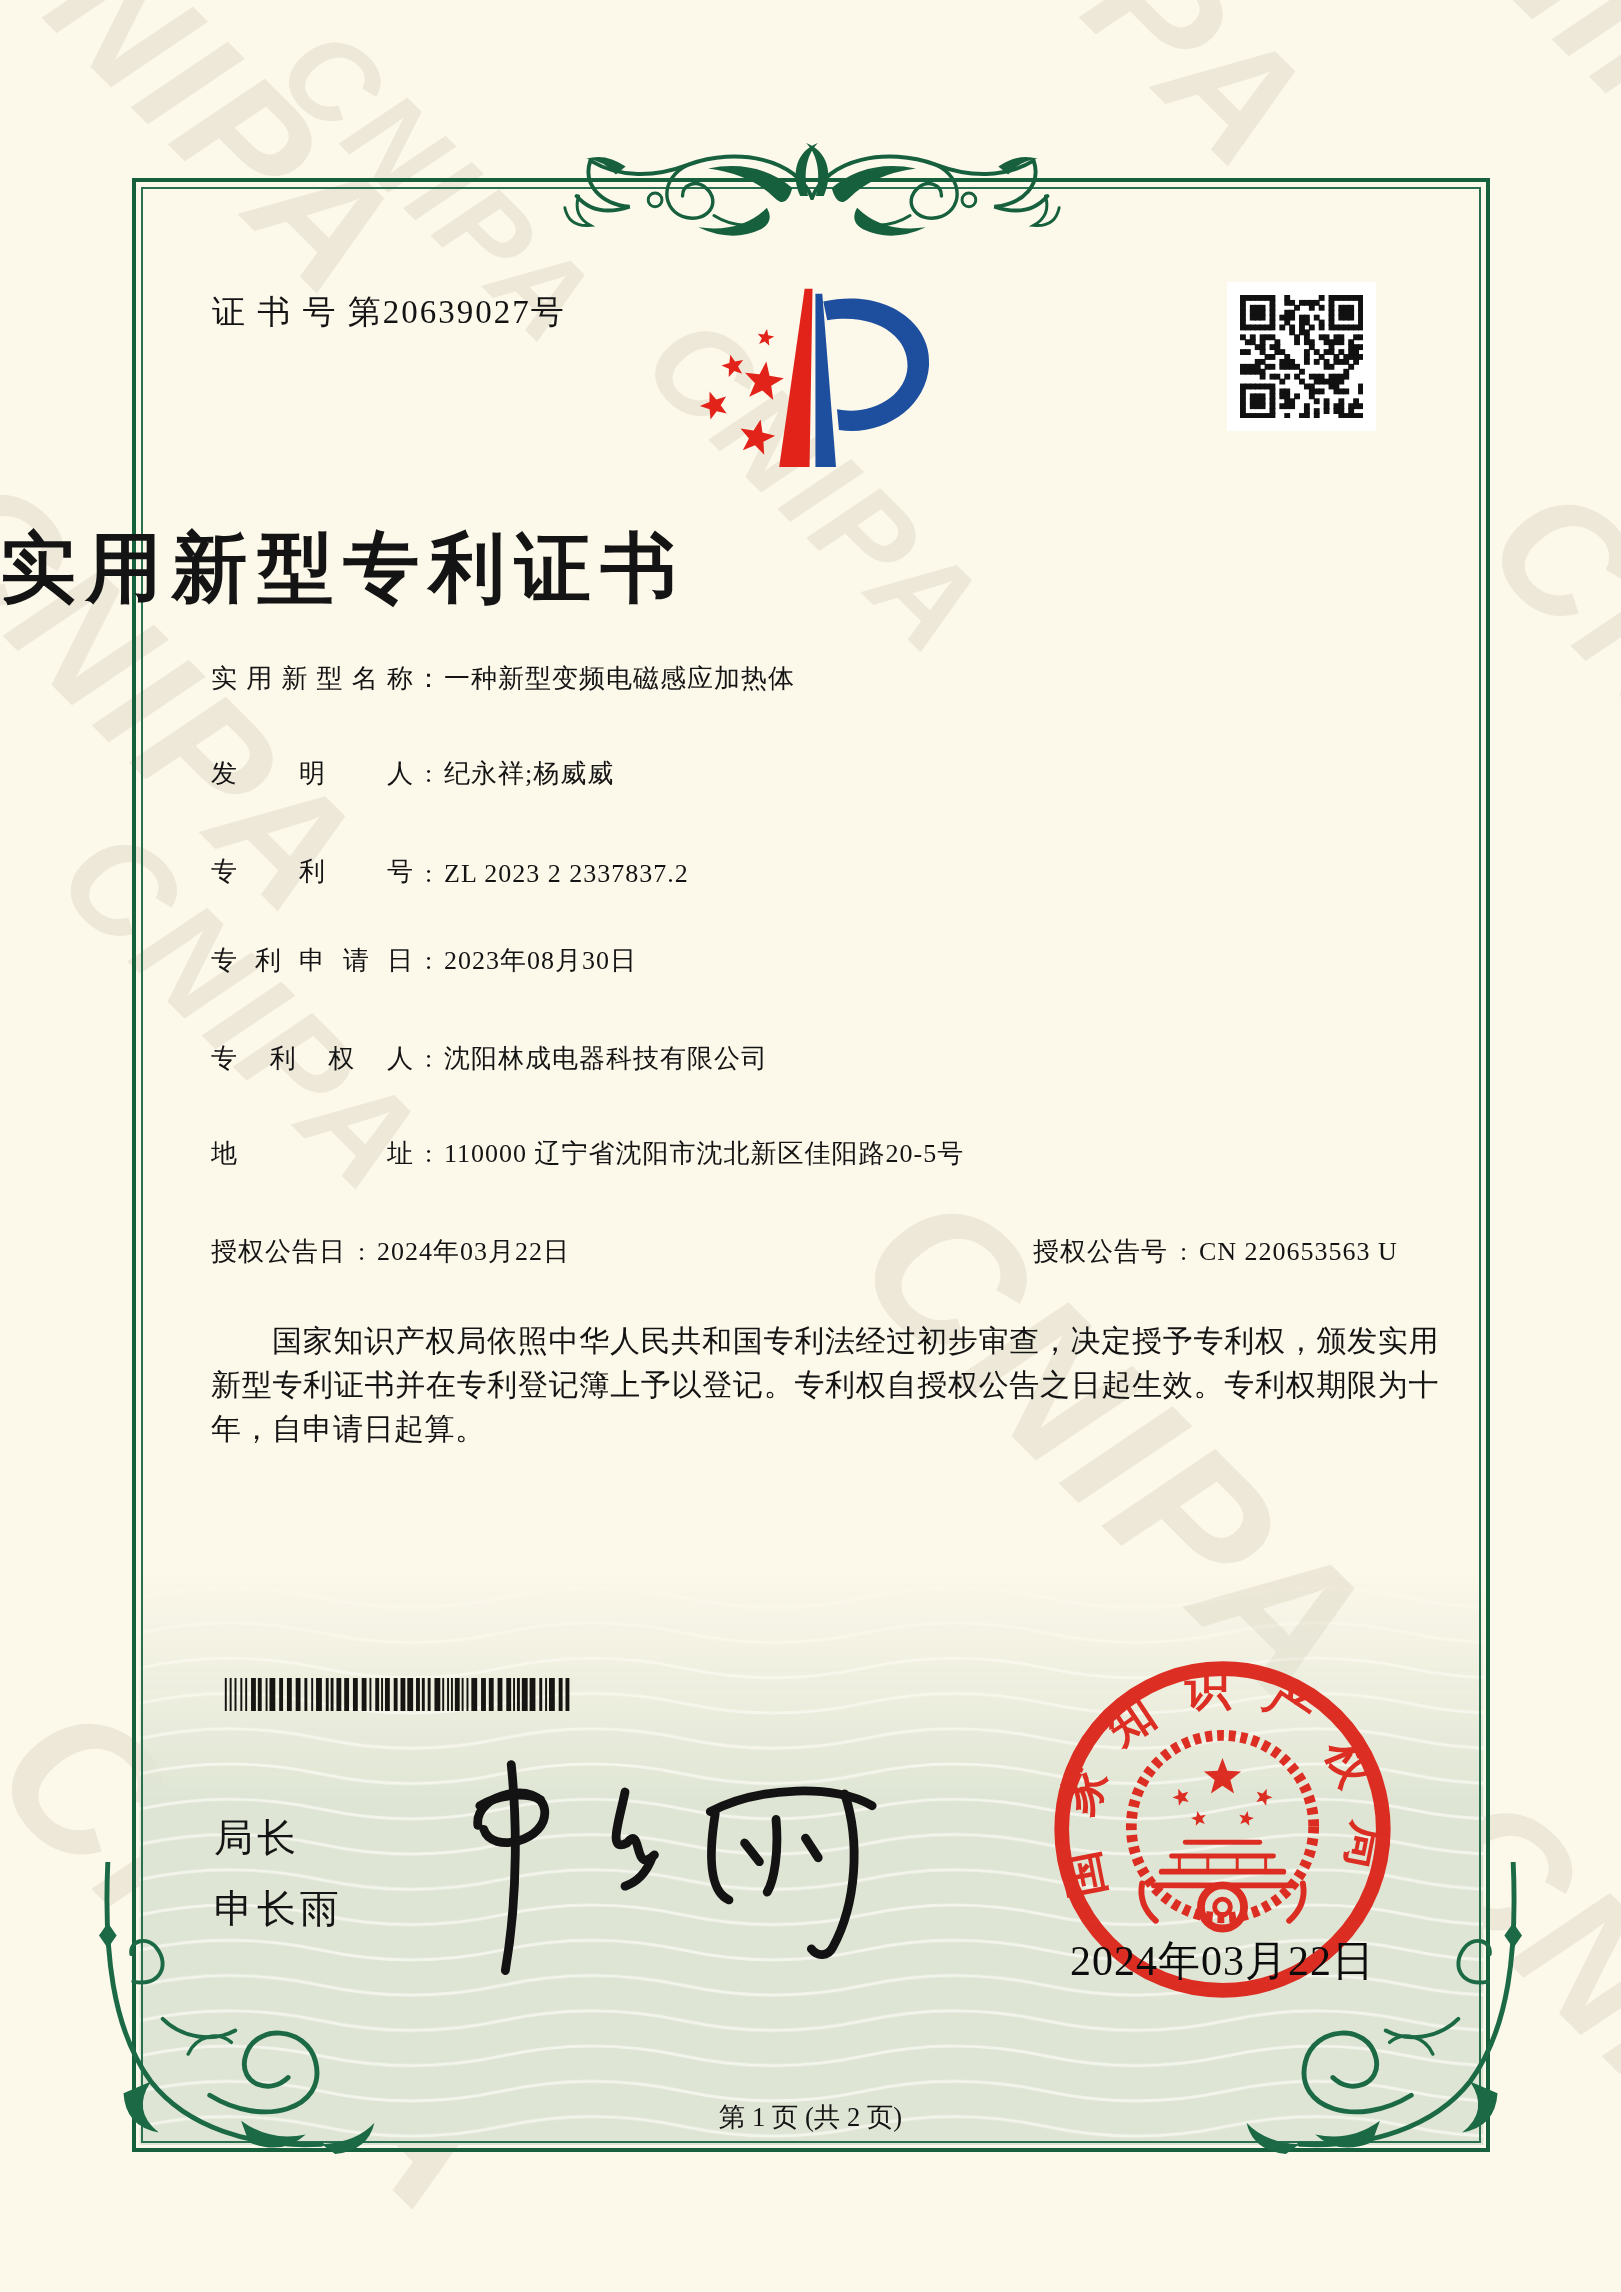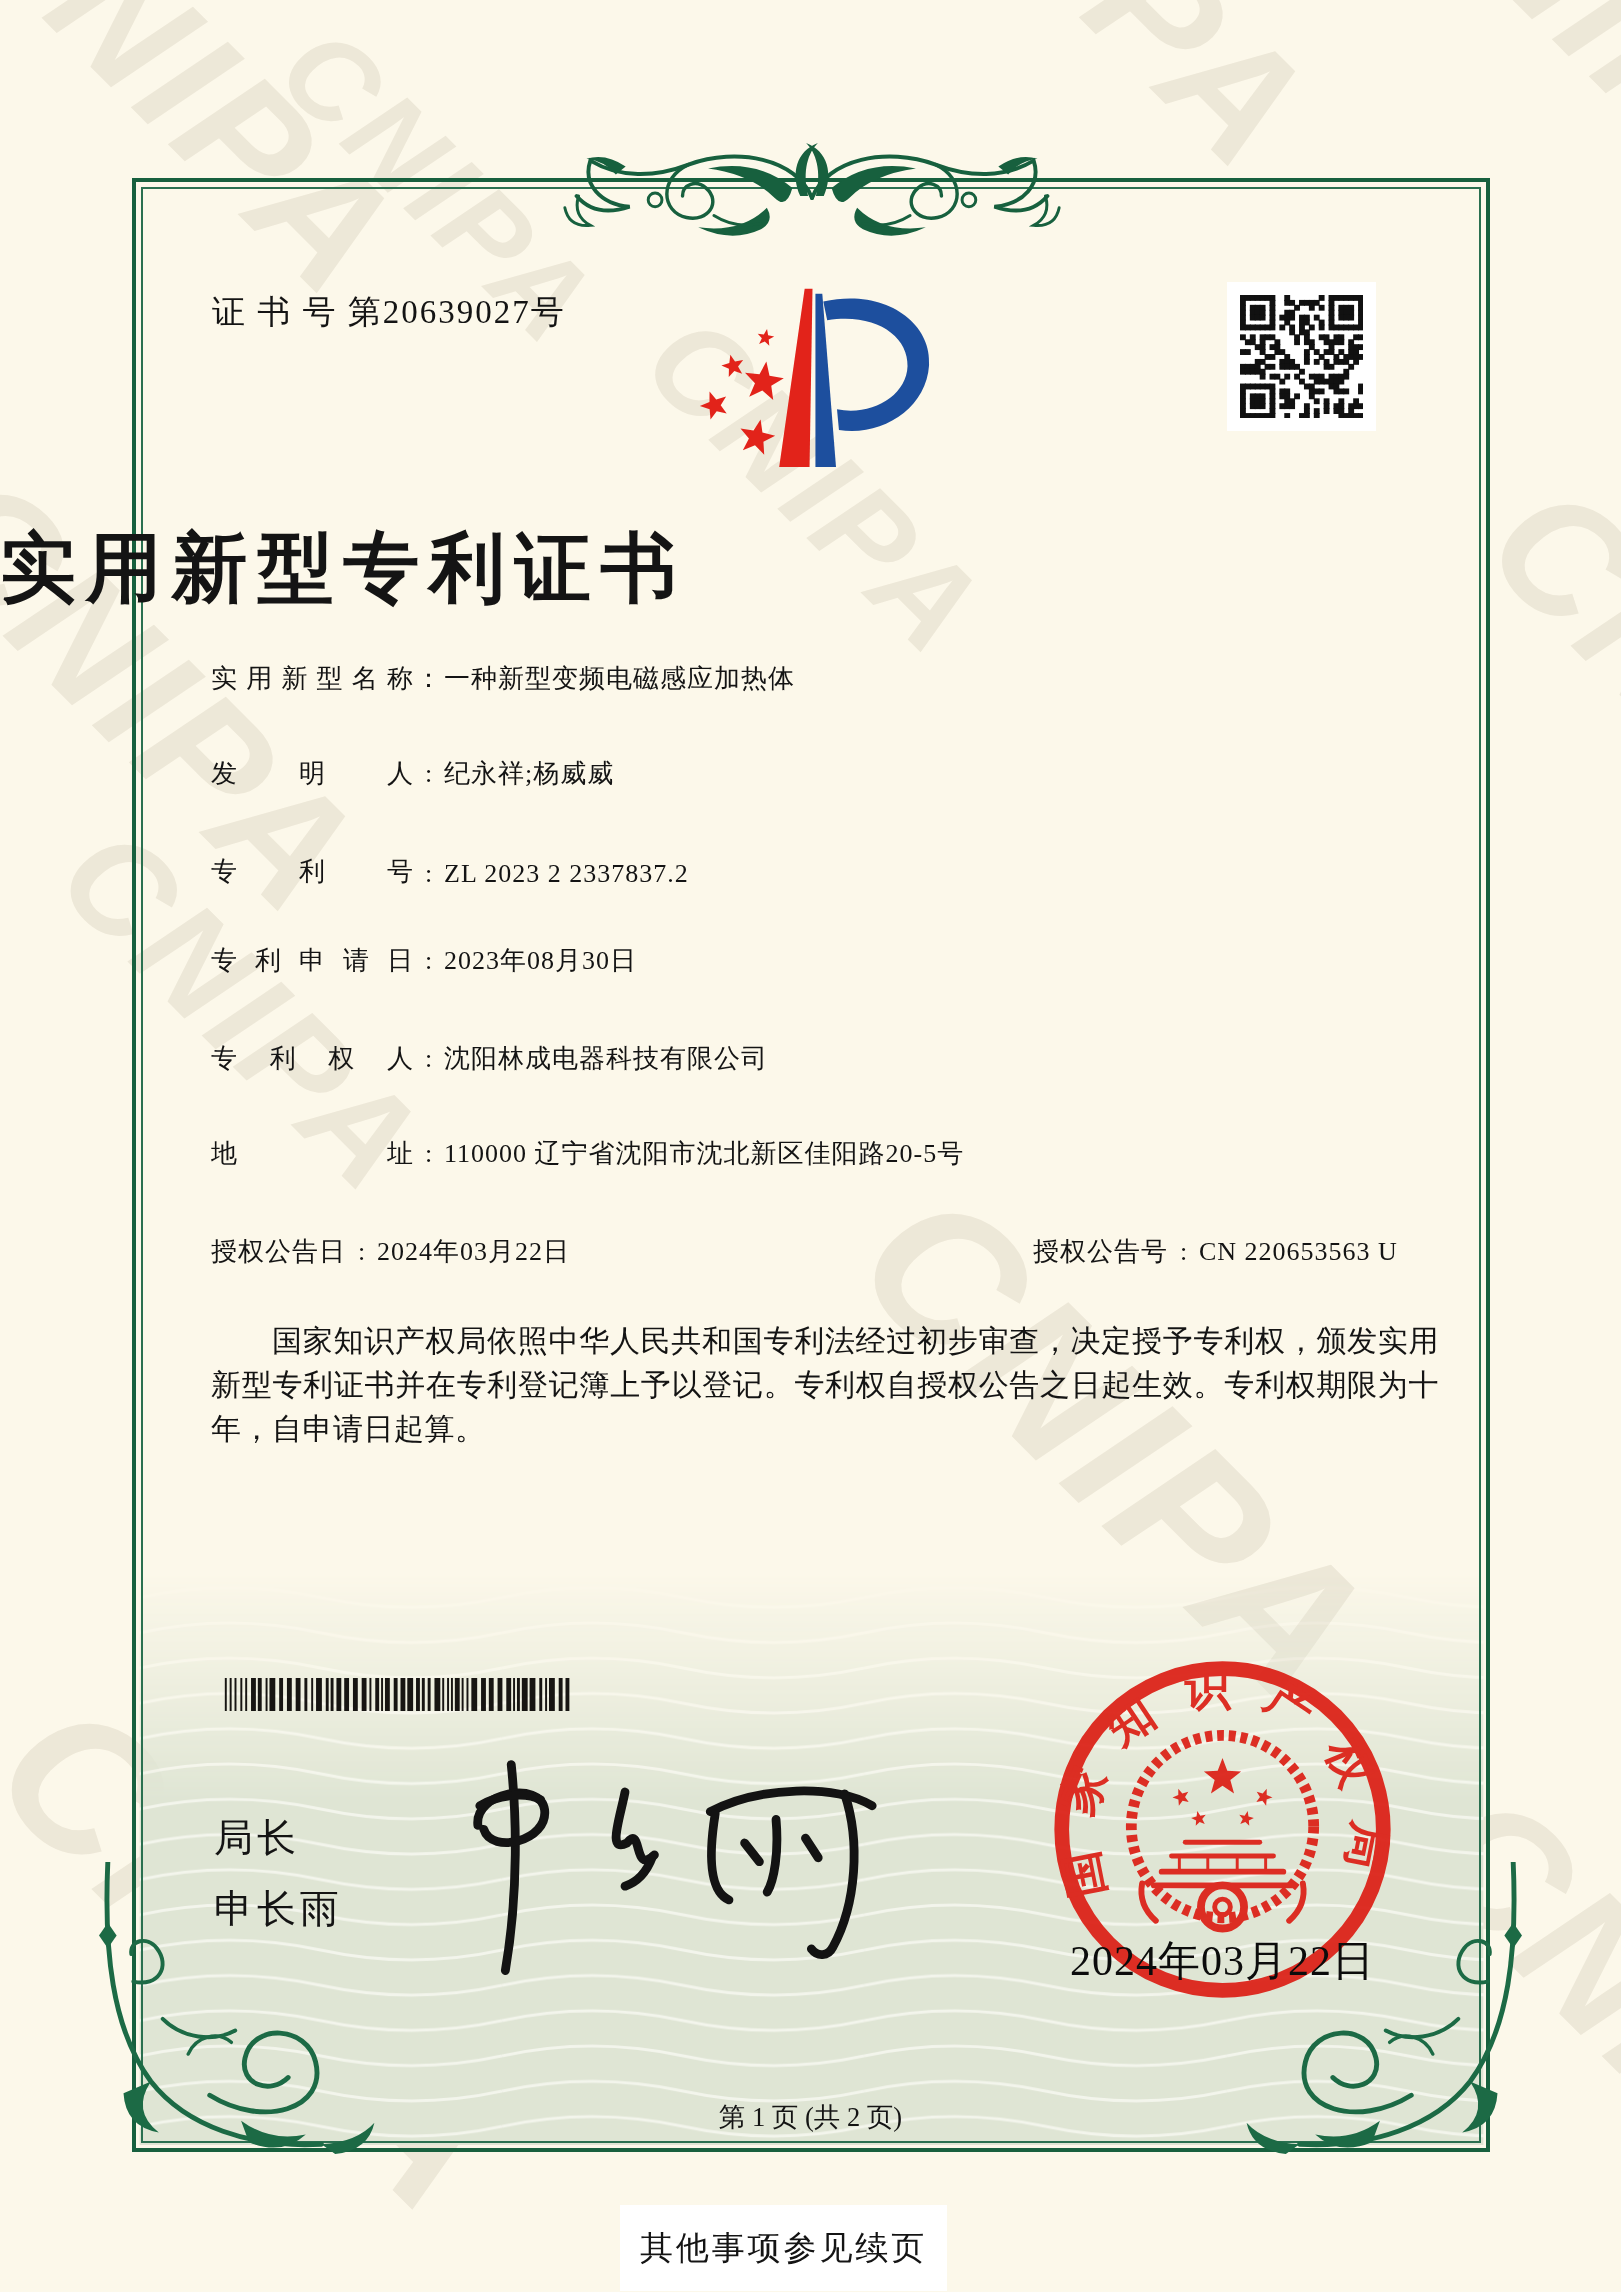--- a/index.html
+++ b/index.html
@@ -603,19 +603,16 @@
           <circle cy="82" r="8" stroke-width="5"></circle>
           <path d="M-68,96 q-18,-16 -14,-38" stroke-width="6" stroke-linecap="round"></path>
           <path d="M68,96 q18,-16 14,-38" stroke-width="6" stroke-linecap="round"></path>
         </g>
       </g>
     </svg>
     <div class="seal-date">2024年03月22日</div>
 
     <div class="page-info">第 1 页 (共 2 页)</div>
 
-    <div class="footer-note-box">
-      <span class="footer-note">其他事项参见续页</span>
-    </div>
 
   </div>
 </div>
 
 
 </body></html>

